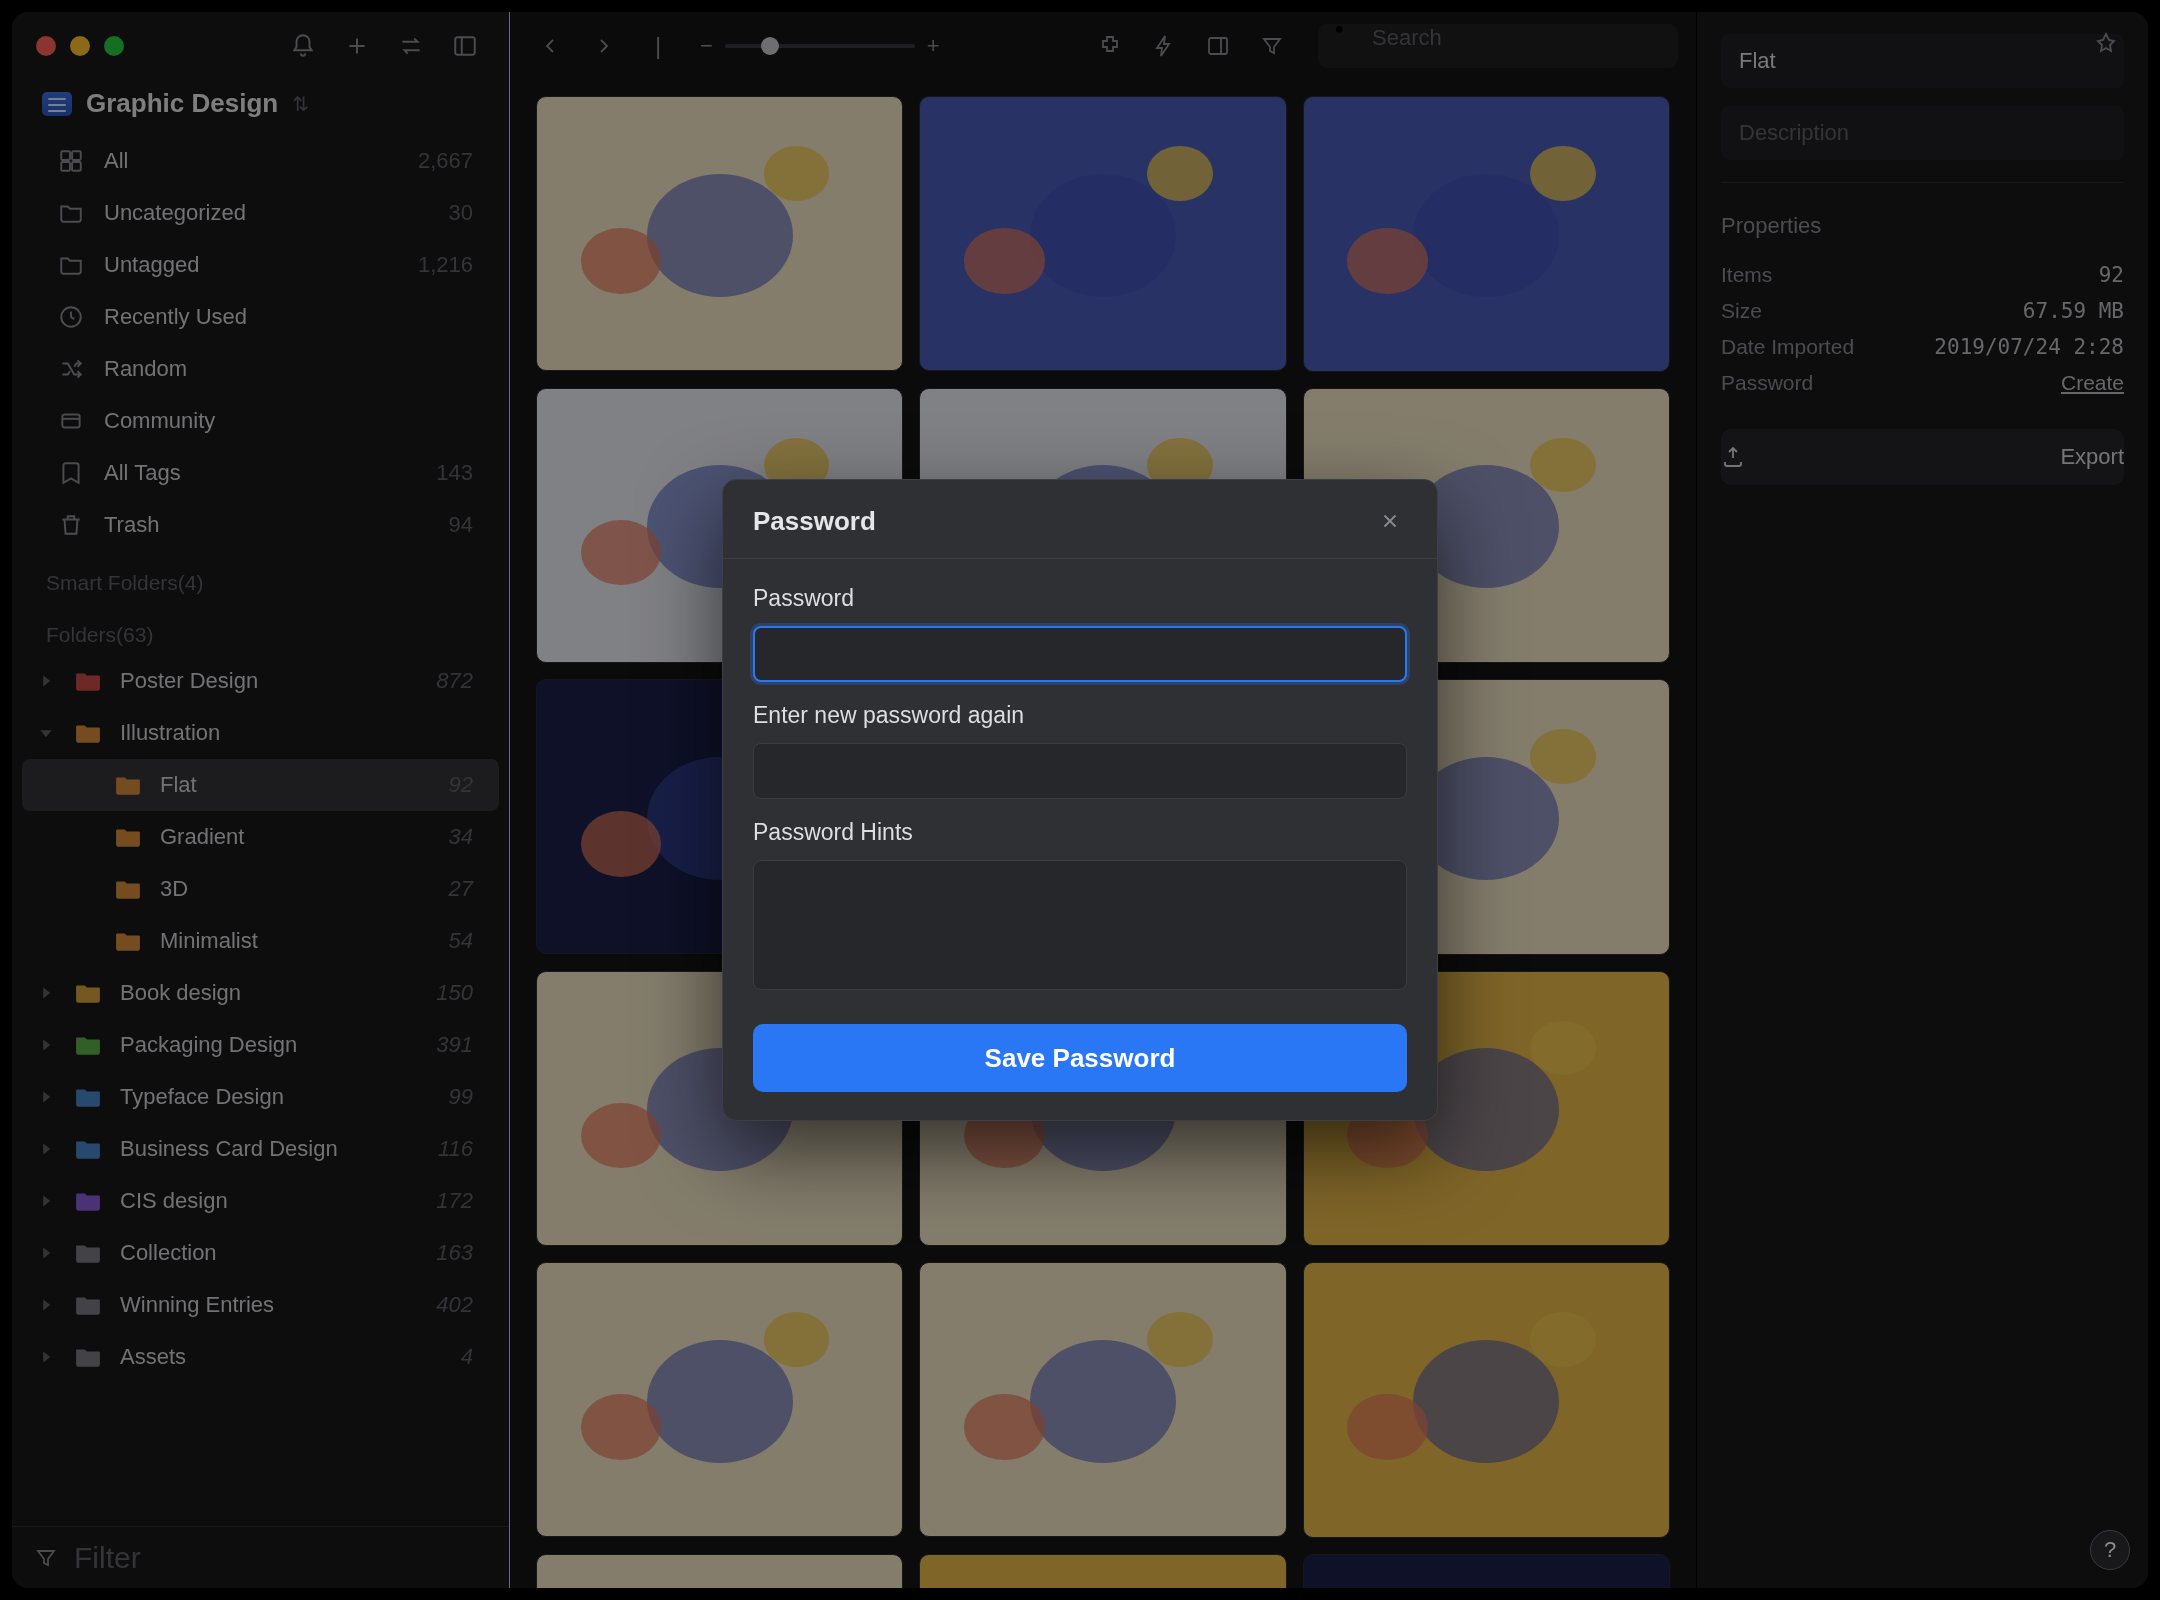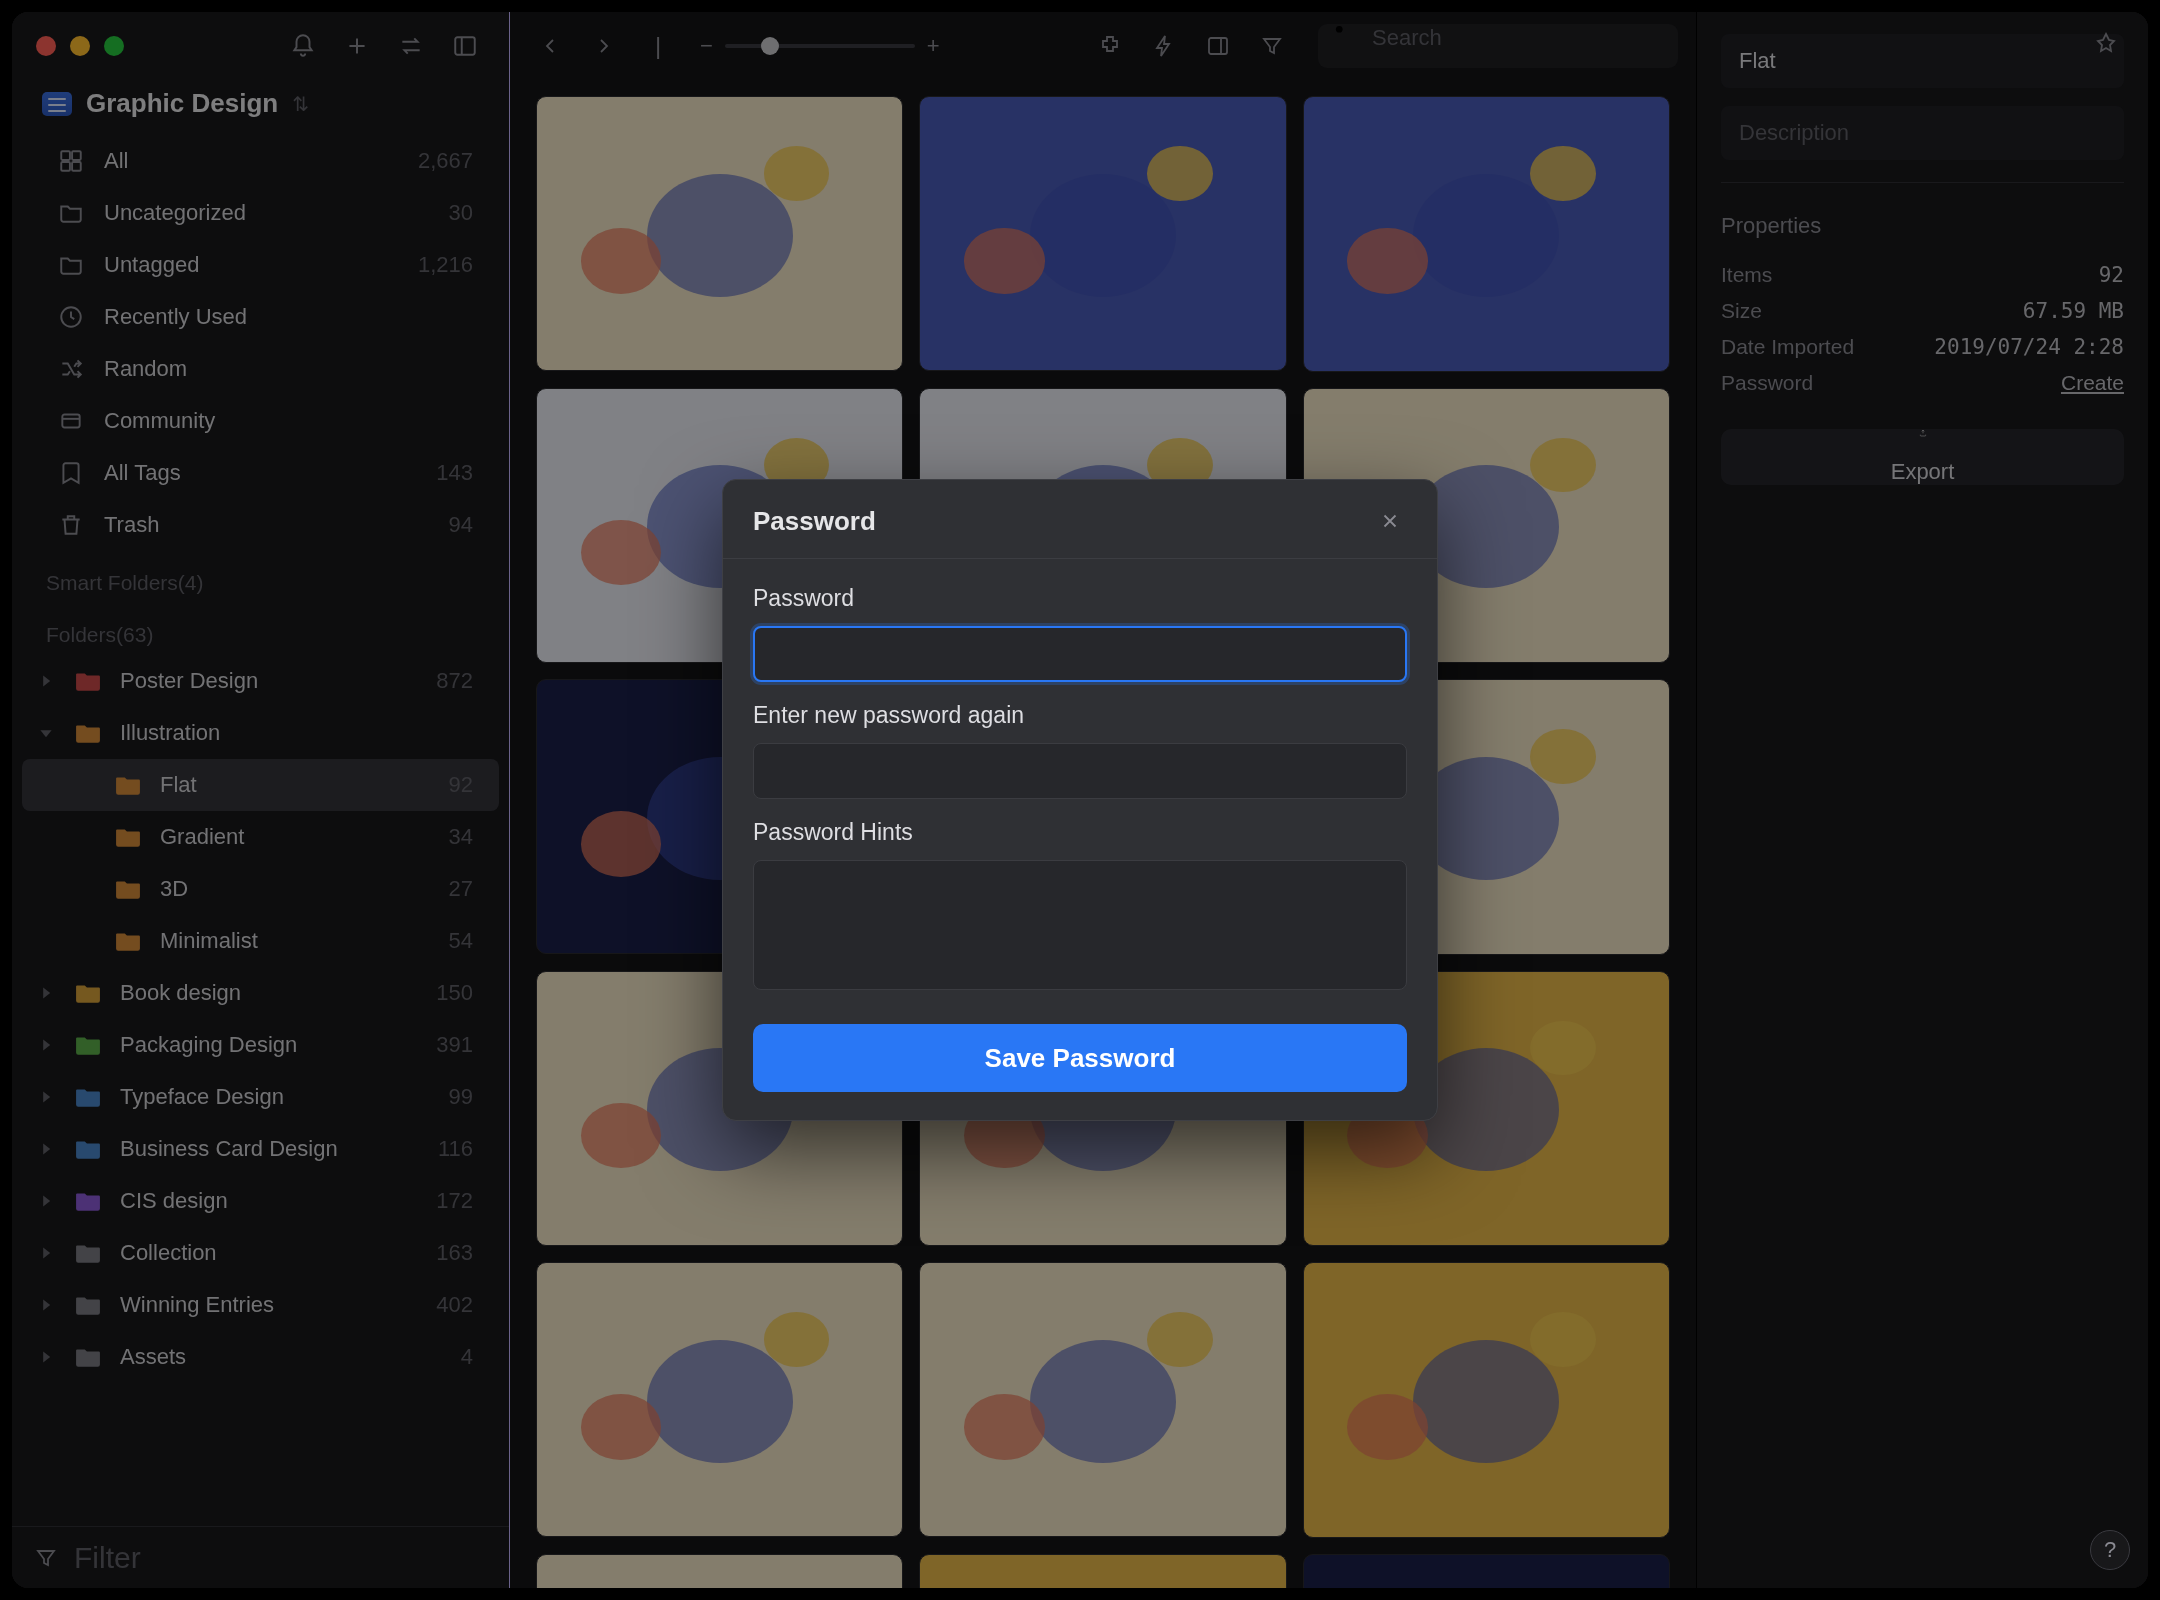--- a/index.html
+++ b/index.html
@@ -75,21 +75,21 @@
 
   .tree-row{
     display:flex;align-items:center;height:52px;gap:18px;
     color:#d0d0d4;border-radius:8px;margin:0 10px;padding-right:26px;
   }
   .tree-row .arrow{width:20px;display:flex;align-items:center;justify-content:center;color:var(--text-dimmer);}
   .tree-row .arrow svg{width:14px;height:14px;fill:currentColor;}
   .tree-row .folder-ic{width:28px;display:flex;align-items:center;justify-content:center;}
   .tree-row .folder-ic svg{width:26px;height:22px;}
   .tree-row .label{flex:1;white-space:nowrap;overflow:hidden;text-overflow:ellipsis;}
-  .tree-row .count{color:var(--text-dimmer);font-variant-numeric:tabular-nums;}
+  .tree-row .count{color:var(--text-dimmer);font-variant-numeric:tabular-nums;font-style:italic;}
   .tree-row.selected{background:var(--selected);}
   .depth0{padding-left:14px;}
   .depth1{padding-left:54px;}
 
   .sidebar-filter{
     height:62px;border-top:1px solid var(--border);display:flex;align-items:center;
     padding:0 22px;gap:14px;color:var(--text-dim);
   }
   .sidebar-filter svg{width:24px;height:24px;stroke:currentColor;fill:none;stroke-width:1.8;}
   .sidebar-filter input{flex:1;background:transparent;border:none;color:var(--text);font-size:30px;outline:none;}
@@ -128,21 +128,21 @@
   .pin{position:absolute;top:20px;right:30px;color:var(--text-dim);}
   .pin svg{width:24px;height:24px;stroke:currentColor;fill:none;stroke-width:1.8;}
   .insp-field{background:#202024;border-radius:8px;padding:14px 18px;color:#dcdce0;}
   .insp-field.dim{color:var(--text-dimmer);}
   .insp-heading{color:var(--text-dim);font-size:22px;margin-top:8px;}
   .prop-row{display:flex;justify-content:space-between;color:var(--text-dim);font-size:21px;padding:6px 0;}
   .prop-row .v{color:#bcbcc2;font-family:ui-monospace,Menlo,monospace;}
   .prop-row .link{color:#bcbcc2;text-decoration:underline;}
   .export-btn{
     margin-top:10px;height:56px;border-radius:10px;background:#26262a;
-    display:flex;align-items:center;justify-content:space-between;gap:22px;color:#d6d6da;flex-direction:column;
+    display:flex;align-items:center;justify-content:space-between;gap:22px;color:#d6d6da;
   }
   .export-btn svg{width:24px;height:24px;stroke:currentColor;fill:none;stroke-width:1.8;}
   .ins-divider{height:1px;background:var(--border);margin:4px 0;}
 
   
   .scrim{
     position:absolute;inset:0;background:rgba(0,0,0,0.45);
   }
   .modal{
     position:absolute;left:50%;top:50%;transform:translate(-50%,-50%);

